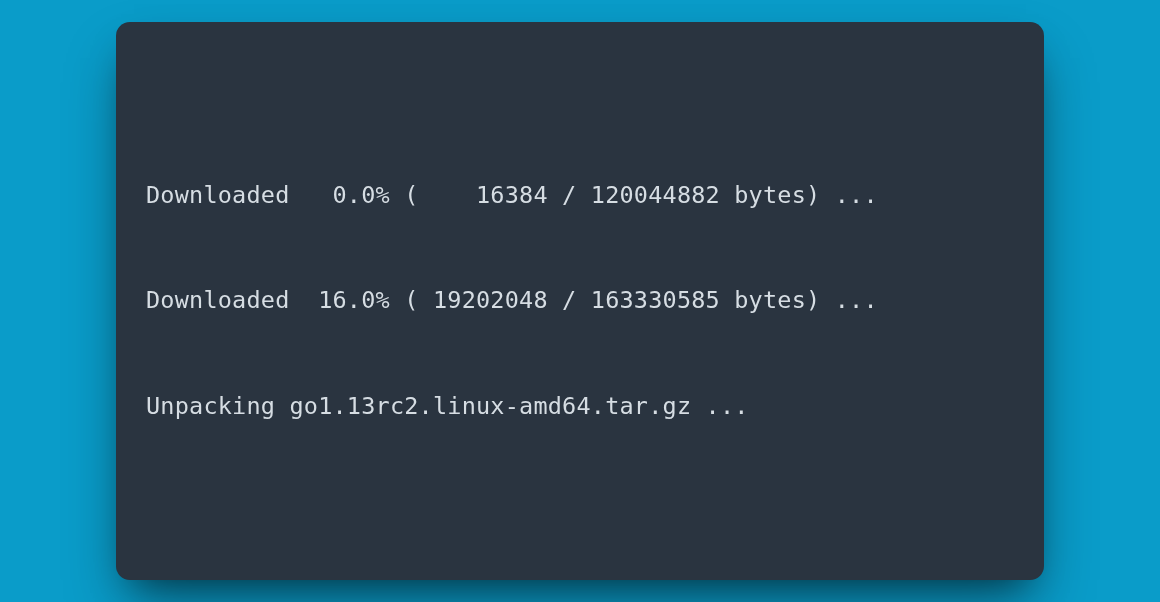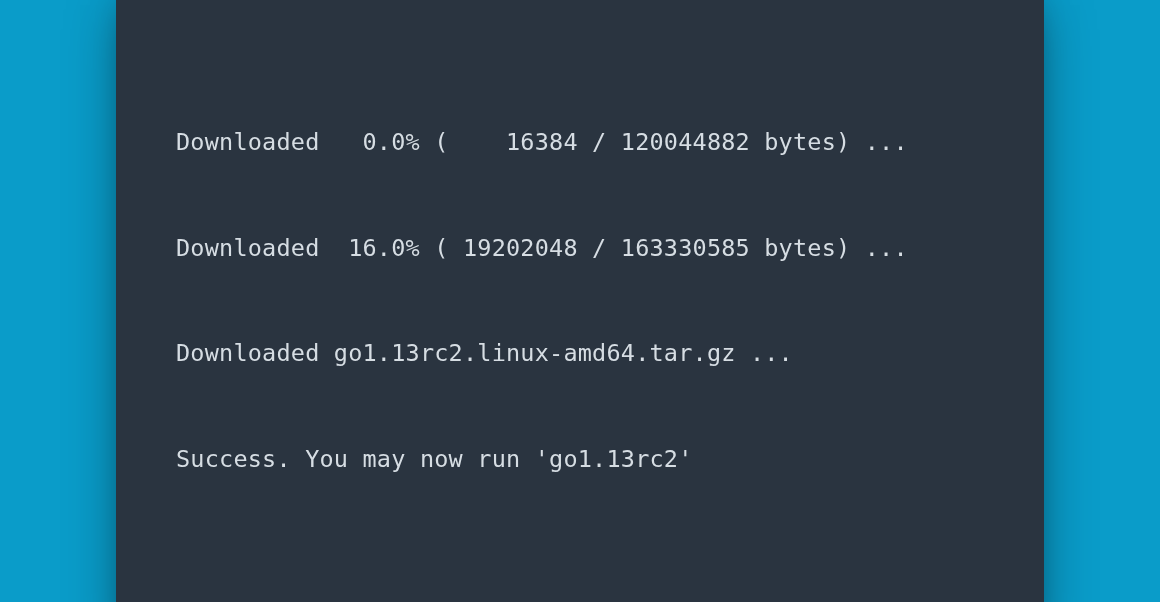--- a/index.html
+++ b/index.html
@@ -25,28 +25,26 @@
     }
     .terminal-content {
       color: #d6dde3;
       font-size: 23.5px;
       line-height: 1.5;
       white-space: pre;
       letter-spacing: 0.2px;
     }
     .terminal-line {
       display: block;
-      margin-left: 30px;
     }
   </style>
 </head>
 <body>
 
 <div class="terminal-window">
   <div class="terminal-content">
     
     <span class="terminal-line">Downloaded   0.0% (    16384 / 120044882 bytes) ...</span>
     <span class="terminal-line">Downloaded  16.0% ( 19202048 / 163330585 bytes) ...</span>
-    <span class="terminal-line">Downloaded go1.13rc2.linux-amd64.tar.gz ...</span>
-    <span class="terminal-line">Success. You may now run 'go1.13rc2'</span>
+    <span class="terminal-line">Unpacking go1.13rc2.linux-amd64.tar.gz ...</span>
     
   </div>
 </div>
 
 </body></html>

